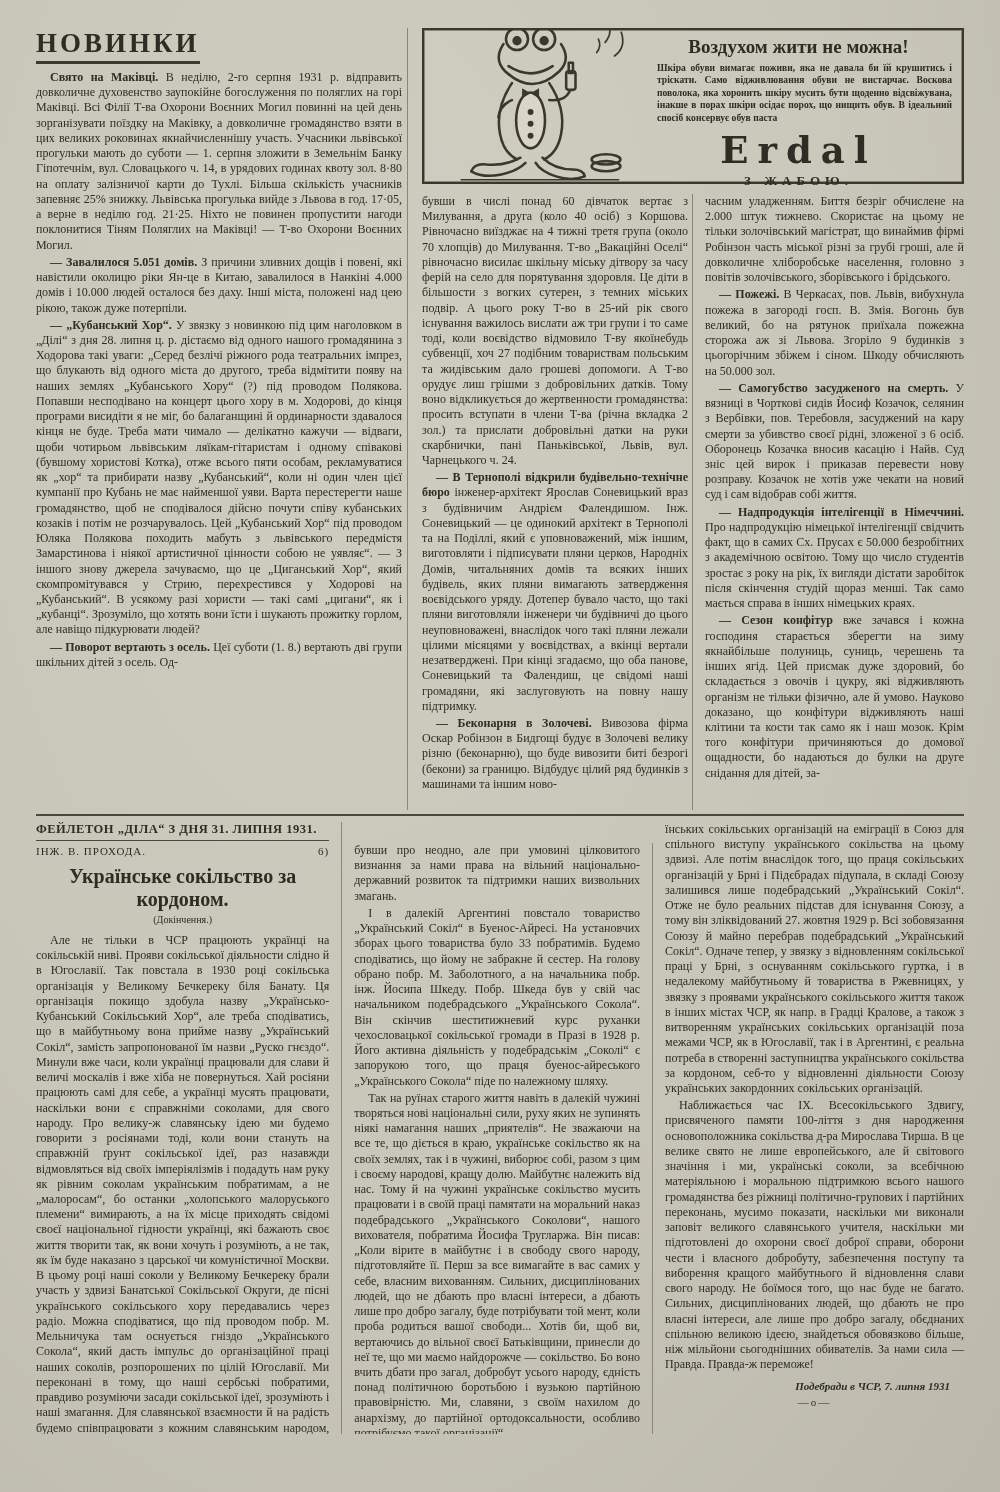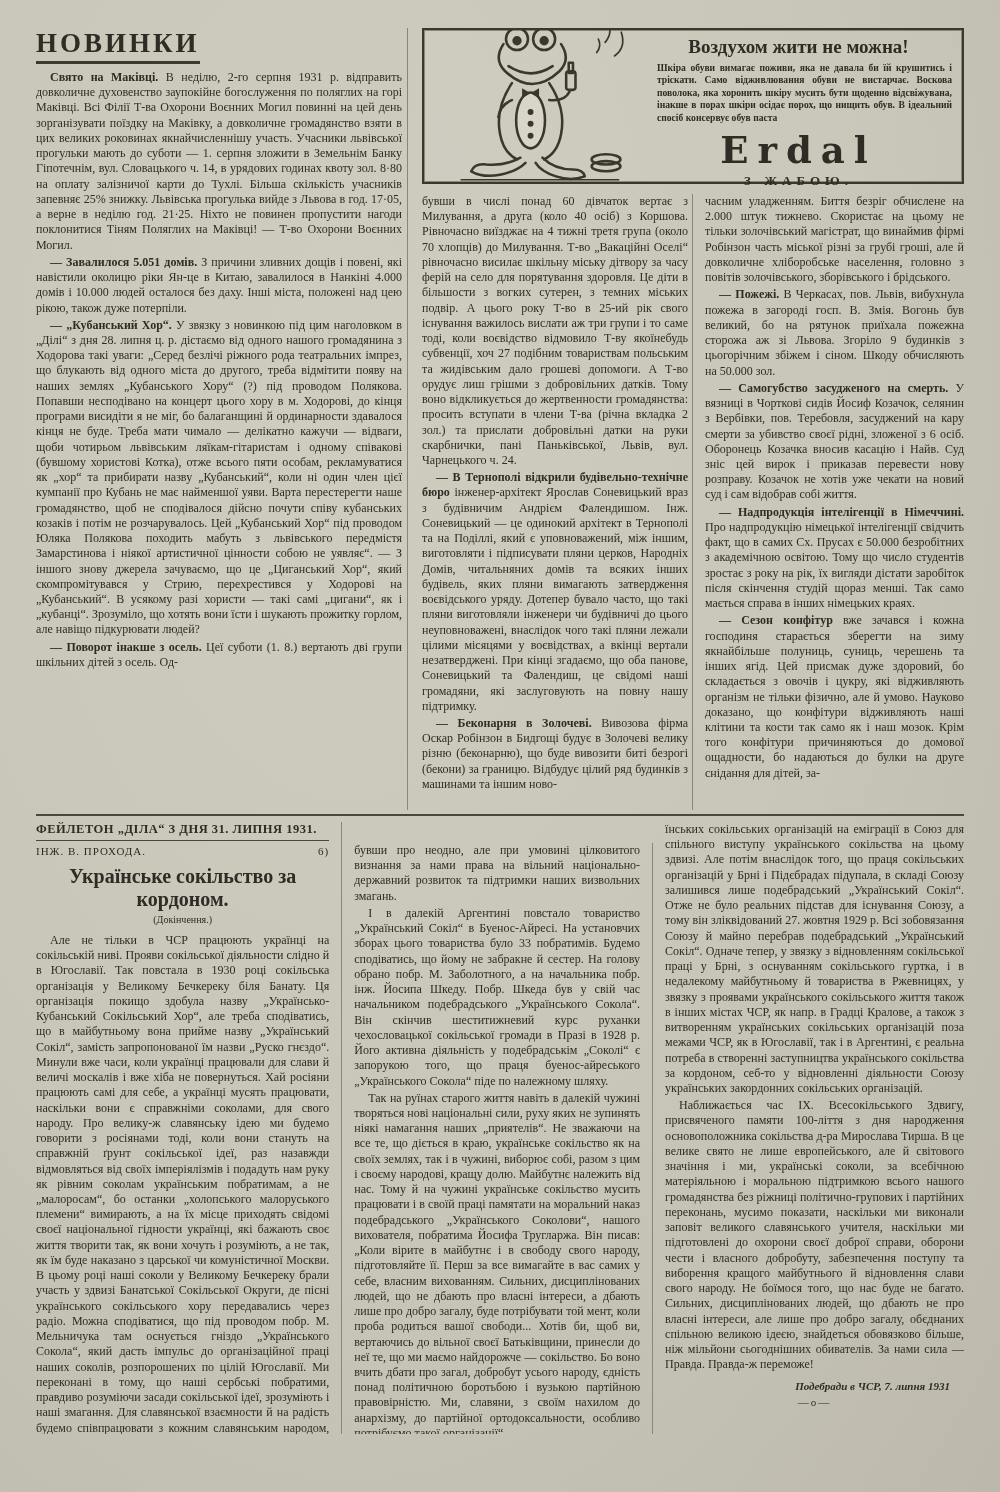--- a/index.html
+++ b/index.html
@@ -72,21 +72,21 @@
 <div class="page">
 
 
   <div class="top-section">
 
     <div class="news-col">
       <h1 class="news-title">НОВИНКИ</h1>
       <p class="para"><b class="lead">Свято на Маківці.</b> <span>В неділю, 2-го серпня 1931 р. відправить довколичне духовенство заупокійне богослуження по поляглих на горі Маківці. Всі Філії Т-ва Охорони Воєнних Могил повинні на цей день зорганізувати поїздку на Маківку, а довколичне громадянство взяти в цих великих роковинах якнайчисленнішу участь. Учасники львівської прогульки мають до суботи — 1. серпня зложити в Земельнім Банку Гіпотечнім, вул. Словацького ч. 14, в урядових годинах квоту зол. 8·80 на оплату залізничої карти до Тухлі. Більша скількість учасників запевняє 25% знижку. Львівська прогулька вийде з Львова в год. 17·05, а верне в неділю год. 21·25. Ніхто не повинен пропустити нагоди поклонитися Тіням Поляглих на Маківці! — Т-во Охорони Воєнних Могил.</span></p>
       <p class="para"><b class="lead">— Завалилося 5.051 домів.</b> <span>З причини зливних дощів і повені, які навістили околицю ріки Ян-це в Китаю, завалилося в Нанкіні 4.000 домів і 10.000 людей осталося без даху. Інші міста, положені над цею рікою, також дуже потерпіли.</span></p>
       <p class="para"><b class="lead">— „Кубанський Хор“.</b> <span>У звязку з новинкою під цим наголовком в „Ділі“ з дня 28. липня ц. р. дістаємо від одного нашого громадянина з Ходорова такі уваги: „Серед безлічі ріжного рода театральних імпрез, що блукають від одного міста до другого, треба відмітити появу на наших землях „Кубанського Хору“ (?) під проводом Полякова. Попавши несподівано на концерт цього хору в м. Ходорові, до кінця програми висидіти я не міг, бо балаганщині й ординарности здавалося кінця не буде. Треба мати чимало — делікатно кажучи — відваги, щоби чотирьом львівським ляїкам-гітаристам і одному співакові (бувшому хористові Котка), отже всього пяти особам, рекламуватися як „хор“ та прибирати назву „Кубанський“, коли ні один член цієї кумпанії про Кубань не має найменшої уяви. Варта перестерегти наше громадянство, щоб не сподівалося дійсно почути співу кубанських козаків і потім не розчарувалось. Цей „Кубанський Хор“ під проводом Юляка Полякова походить мабуть з львівського передмістя Замарстинова і ніякої артистичної цінности собою не уявляє“. — З іншого знову джерела зачуваємо, що це „Циганський Хор“, який скомпромітувався у Стрию, перехрестився у Ходорові на „Кубанський“. В усякому разі хористи — такі самі „цигани“, як і „кубанці“. Зрозуміло, що хотять вони їсти і шукають прожитку горлом, але навіщо підкурювати людей?</span></p>
-      <p class="para"><b class="lead">— Поворот інакше з осель.</b> <span>Цеї суботи (1. 8.) вертають дві групи шкільних дітей з осель. Од-</span></p>
+      <p class="para"><b class="lead">— Поворот вертають з осель.</b> <span>Цеї суботи (1. 8.) вертають дві групи шкільних дітей з осель. Од-</span></p>
     </div>
 
     <div class="right-area">
 
       <div class="ad-box">
         <div class="ad-frog">
           <svg width="195" height="188" viewBox="0 0 230 210" aria-hidden="true">
             <g stroke="#3a382c" fill="none" stroke-width="3" stroke-linecap="round" stroke-linejoin="round">
               <path d="M196 30 q10 -12 2 -24" stroke-width="2"></path>
               <path d="M207 46 q14 -10 8 -28" stroke-width="2"></path>

